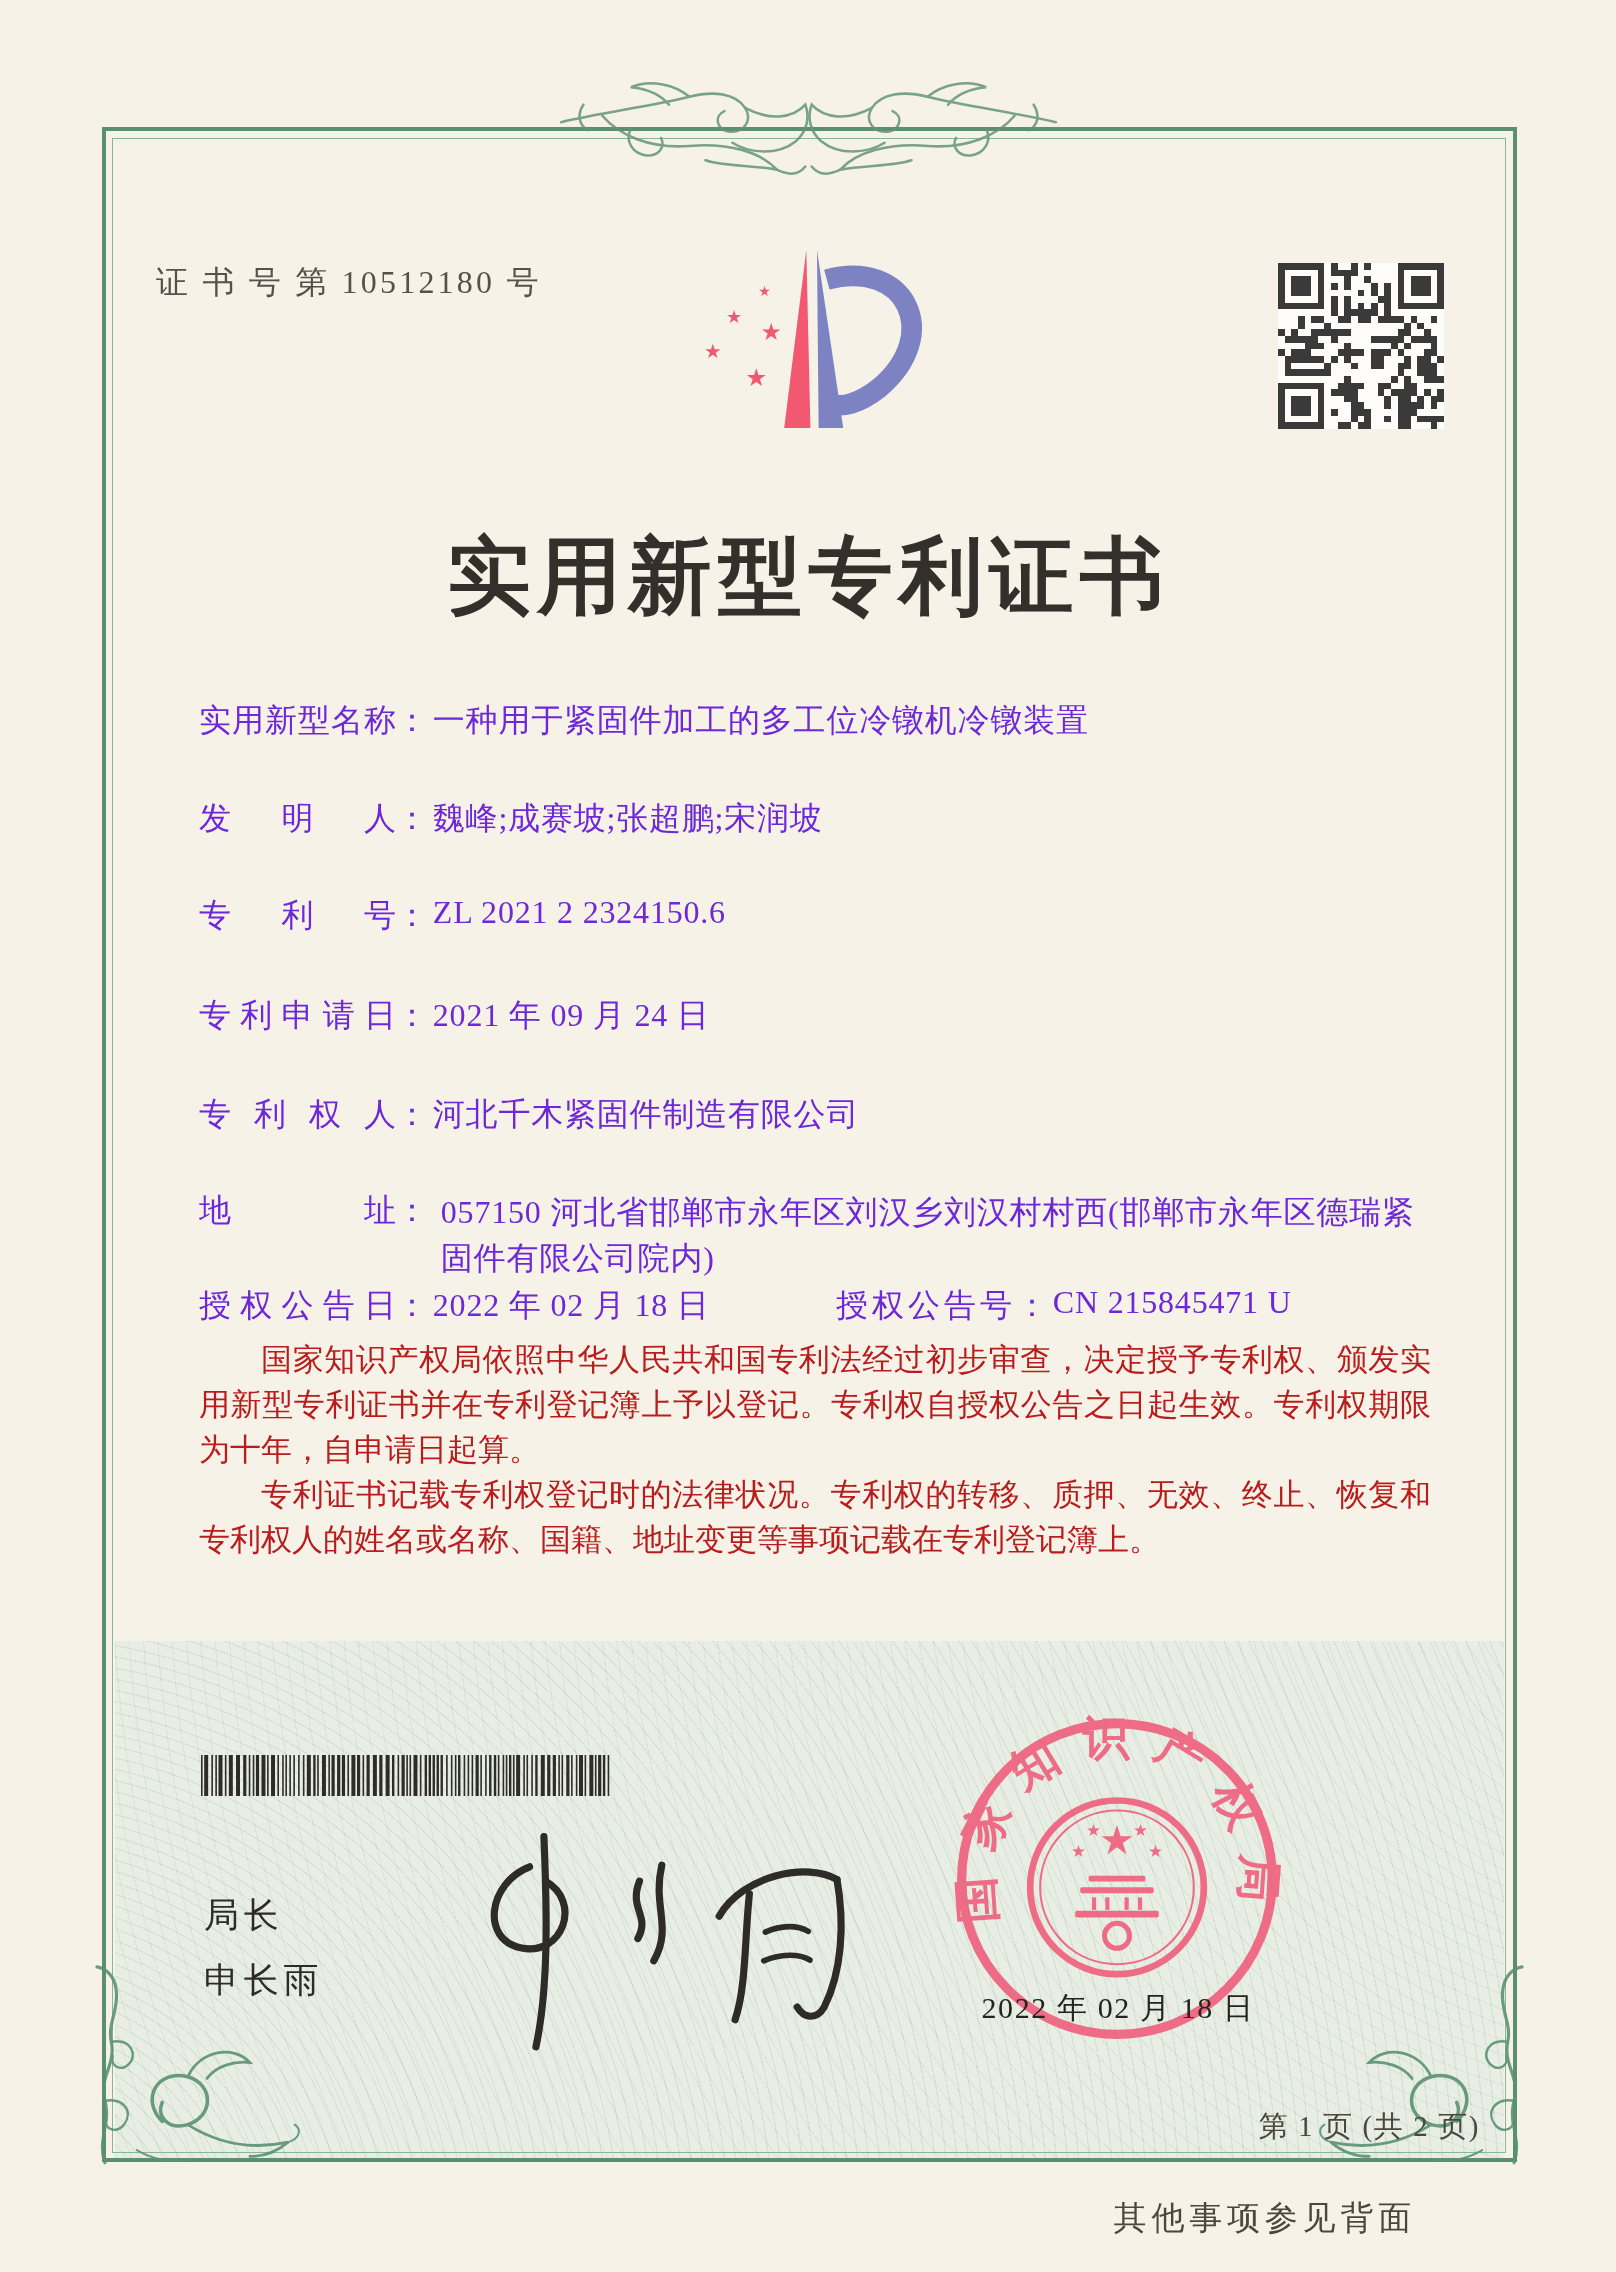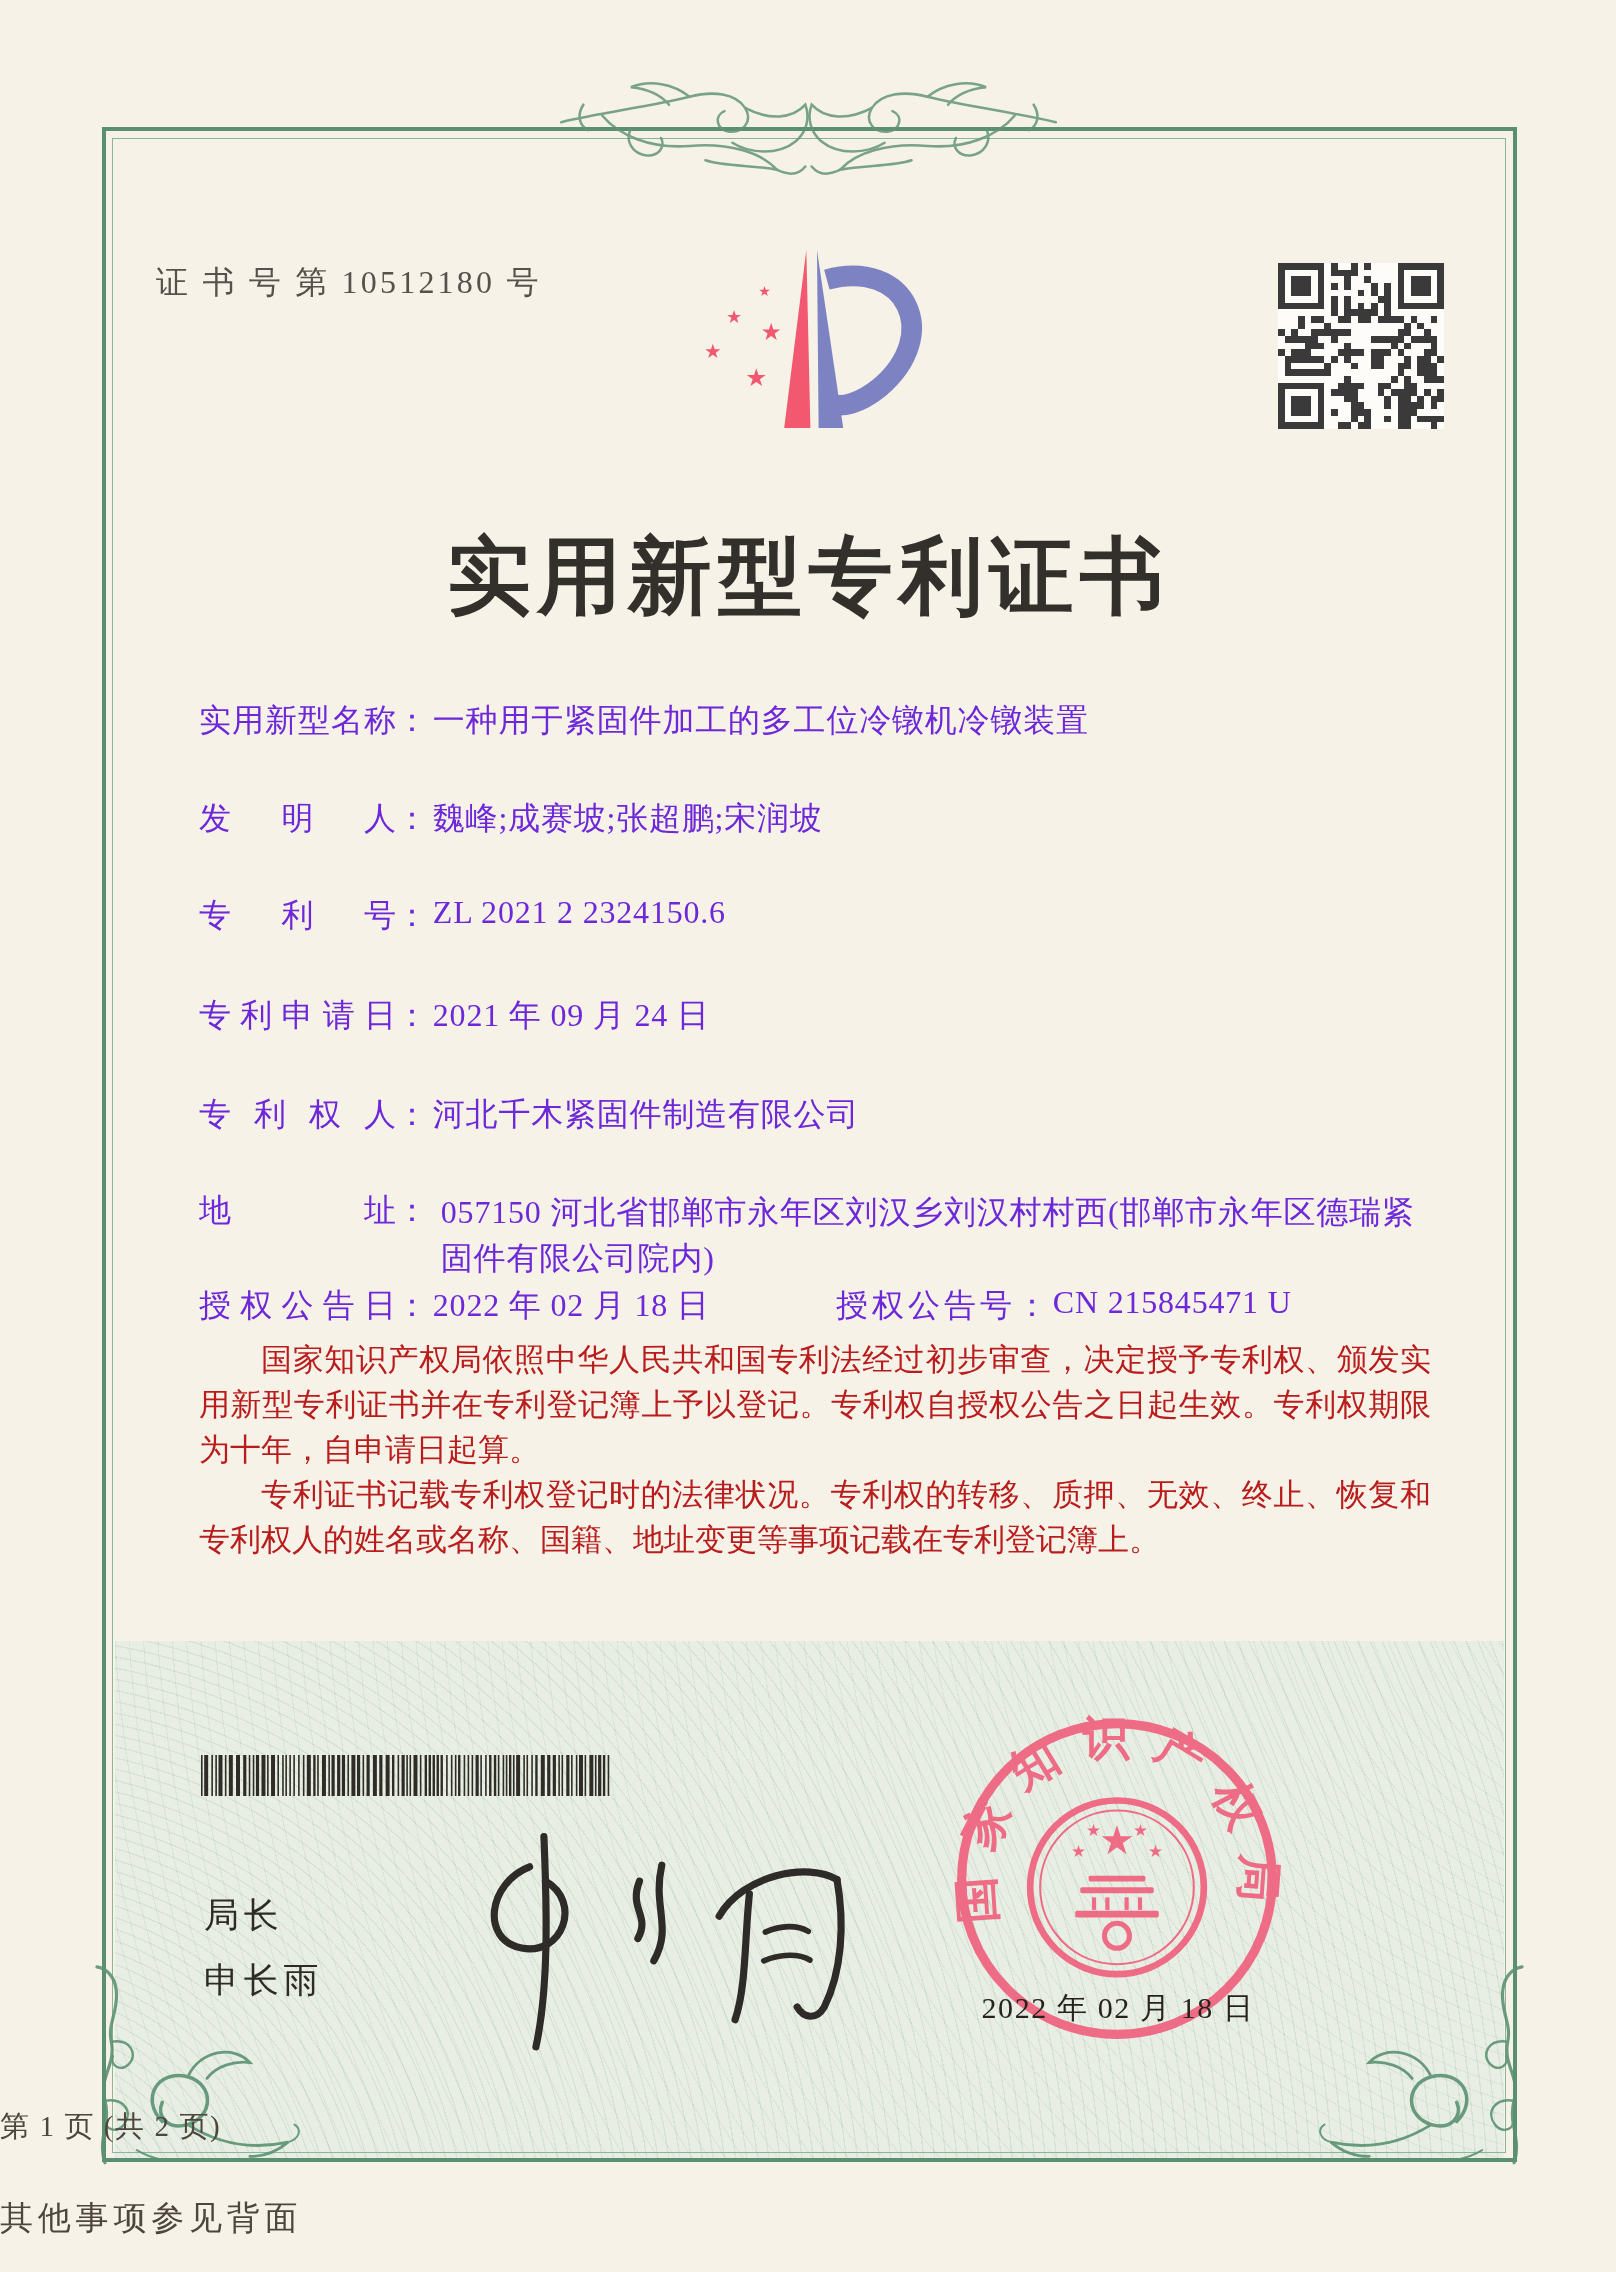--- a/index.html
+++ b/index.html
@@ -42,23 +42,23 @@
   
   .barcode{position:absolute;left:201px;top:1755px;width:417px;height:41px;z-index:5;}
   .signer-title{position:absolute;left:204px;top:1892px;font-size:35px;letter-spacing:4.8px;
     color:#2e2b27;font-family:"Liberation Sans","DejaVu Sans",sans-serif;z-index:5;}
   .signer-name{position:absolute;left:204px;top:1957px;font-size:35px;letter-spacing:4.8px;
     color:#2e2b27;font-family:"Liberation Sans","DejaVu Sans",sans-serif;z-index:5;}
   .signature{position:absolute;left:434px;top:1819px;width:446px;height:239px;z-index:5;}
   .seal{position:absolute;left:950px;top:1712px;width:334px;height:334px;z-index:5;opacity:.92;}
   .seal-date{position:absolute;left:939px;top:1988px;width:358px;text-align:center;
     font-size:30px;letter-spacing:1.6px;color:#26231e;z-index:6;}
-  .page-info{position:absolute;left:0;top:2107px;width:1480px;text-align:left;
+  .page-info{position:absolute;left:0;top:2107px;width:1480px;text-align:right;
     font-size:29px;letter-spacing:1.6px;color:#4c463d;z-index:5;}
-  .back-note{position:absolute;left:0;top:2196px;width:1416px;text-align:left;
+  .back-note{position:absolute;left:0;top:2196px;width:1416px;text-align:right;
     font-size:33px;letter-spacing:4.8px;color:#4c463d;z-index:5;}
 </style>
 </head>
 <body>
 
 <div class="page">
 
   <div class="green-panel"></div>
 
   <div class="frame-outer"></div>

